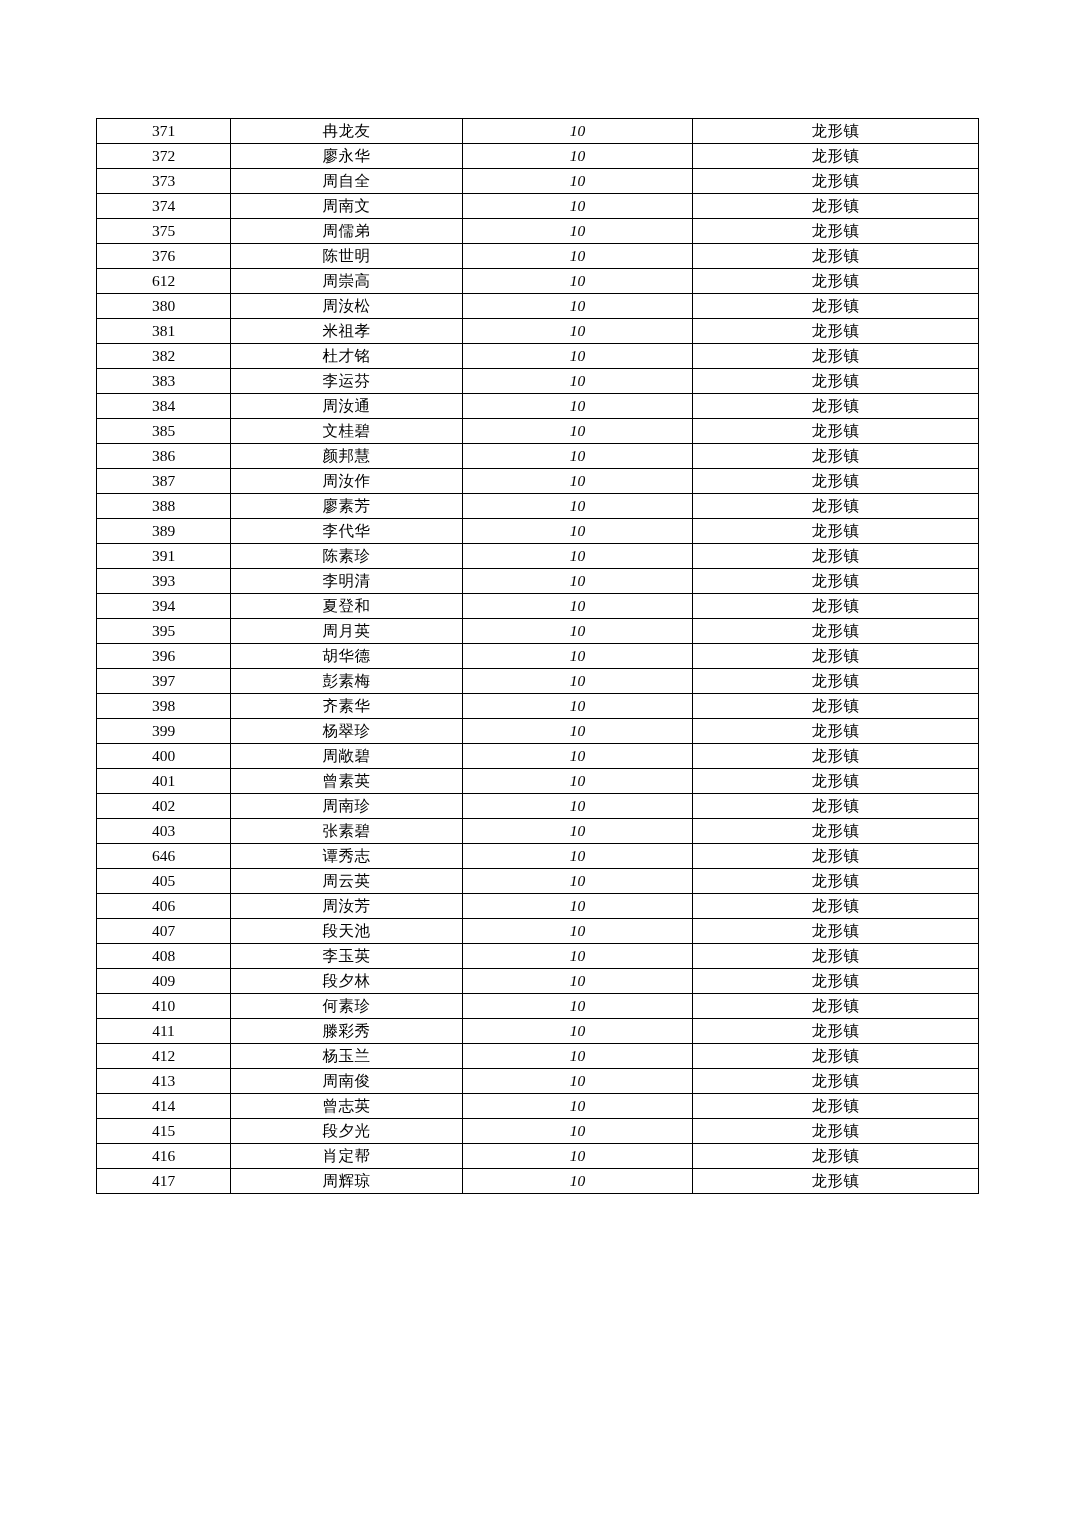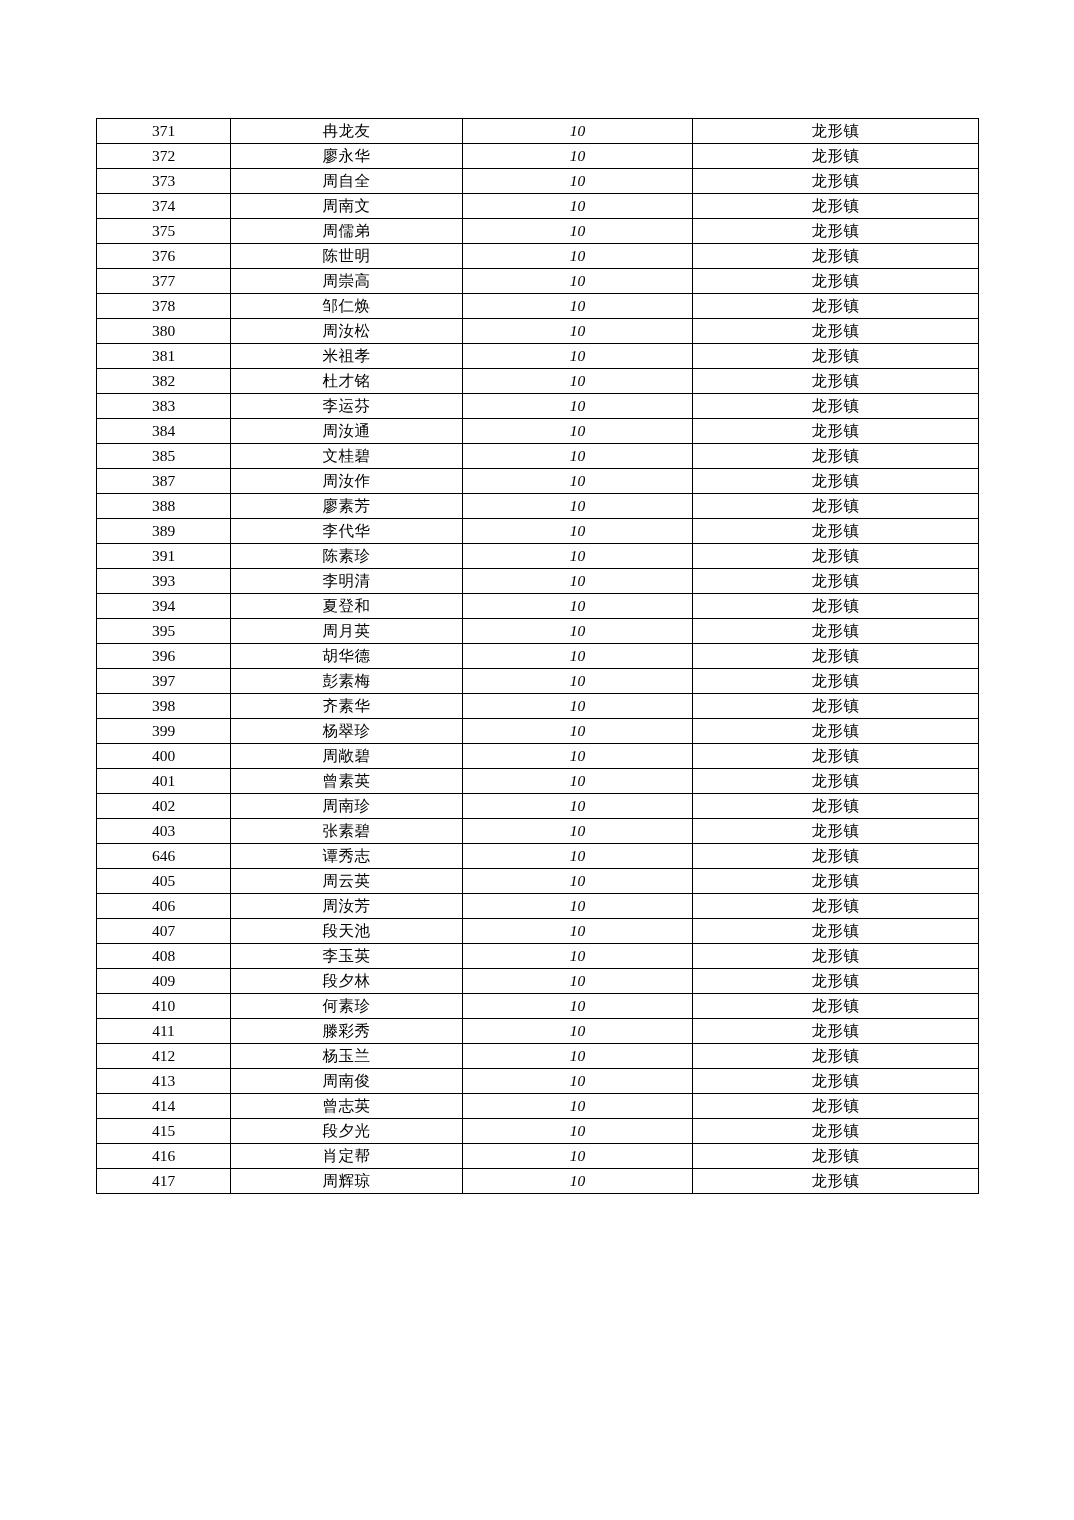--- a/index.html
+++ b/index.html
@@ -88,28 +88,22 @@
           <td class="cell-value">10</td>
           <td class="cell-town">龙形镇</td>
         </tr>
         <tr>
           <td class="cell-index">376</td>
           <td class="cell-name">陈世明</td>
           <td class="cell-value">10</td>
           <td class="cell-town">龙形镇</td>
         </tr>
         <tr>
-          <td class="cell-index">377</td>
+          <td class="cell-index">612</td>
           <td class="cell-name">周崇高</td>
-          <td class="cell-value">10</td>
-          <td class="cell-town">龙形镇</td>
-        </tr>
-        <tr>
-          <td class="cell-index">378</td>
-          <td class="cell-name">邹仁焕</td>
           <td class="cell-value">10</td>
           <td class="cell-town">龙形镇</td>
         </tr>
         <tr>
           <td class="cell-index">380</td>
           <td class="cell-name">周汝松</td>
           <td class="cell-value">10</td>
           <td class="cell-town">龙形镇</td>
         </tr>
         <tr>
@@ -132,20 +126,26 @@
         </tr>
         <tr>
           <td class="cell-index">384</td>
           <td class="cell-name">周汝通</td>
           <td class="cell-value">10</td>
           <td class="cell-town">龙形镇</td>
         </tr>
         <tr>
           <td class="cell-index">385</td>
           <td class="cell-name">文桂碧</td>
+          <td class="cell-value">10</td>
+          <td class="cell-town">龙形镇</td>
+        </tr>
+        <tr>
+          <td class="cell-index">386</td>
+          <td class="cell-name">颜邦慧</td>
           <td class="cell-value">10</td>
           <td class="cell-town">龙形镇</td>
         </tr>
         <tr>
           <td class="cell-index">387</td>
           <td class="cell-name">周汝作</td>
           <td class="cell-value">10</td>
           <td class="cell-town">龙形镇</td>
         </tr>
         <tr>

